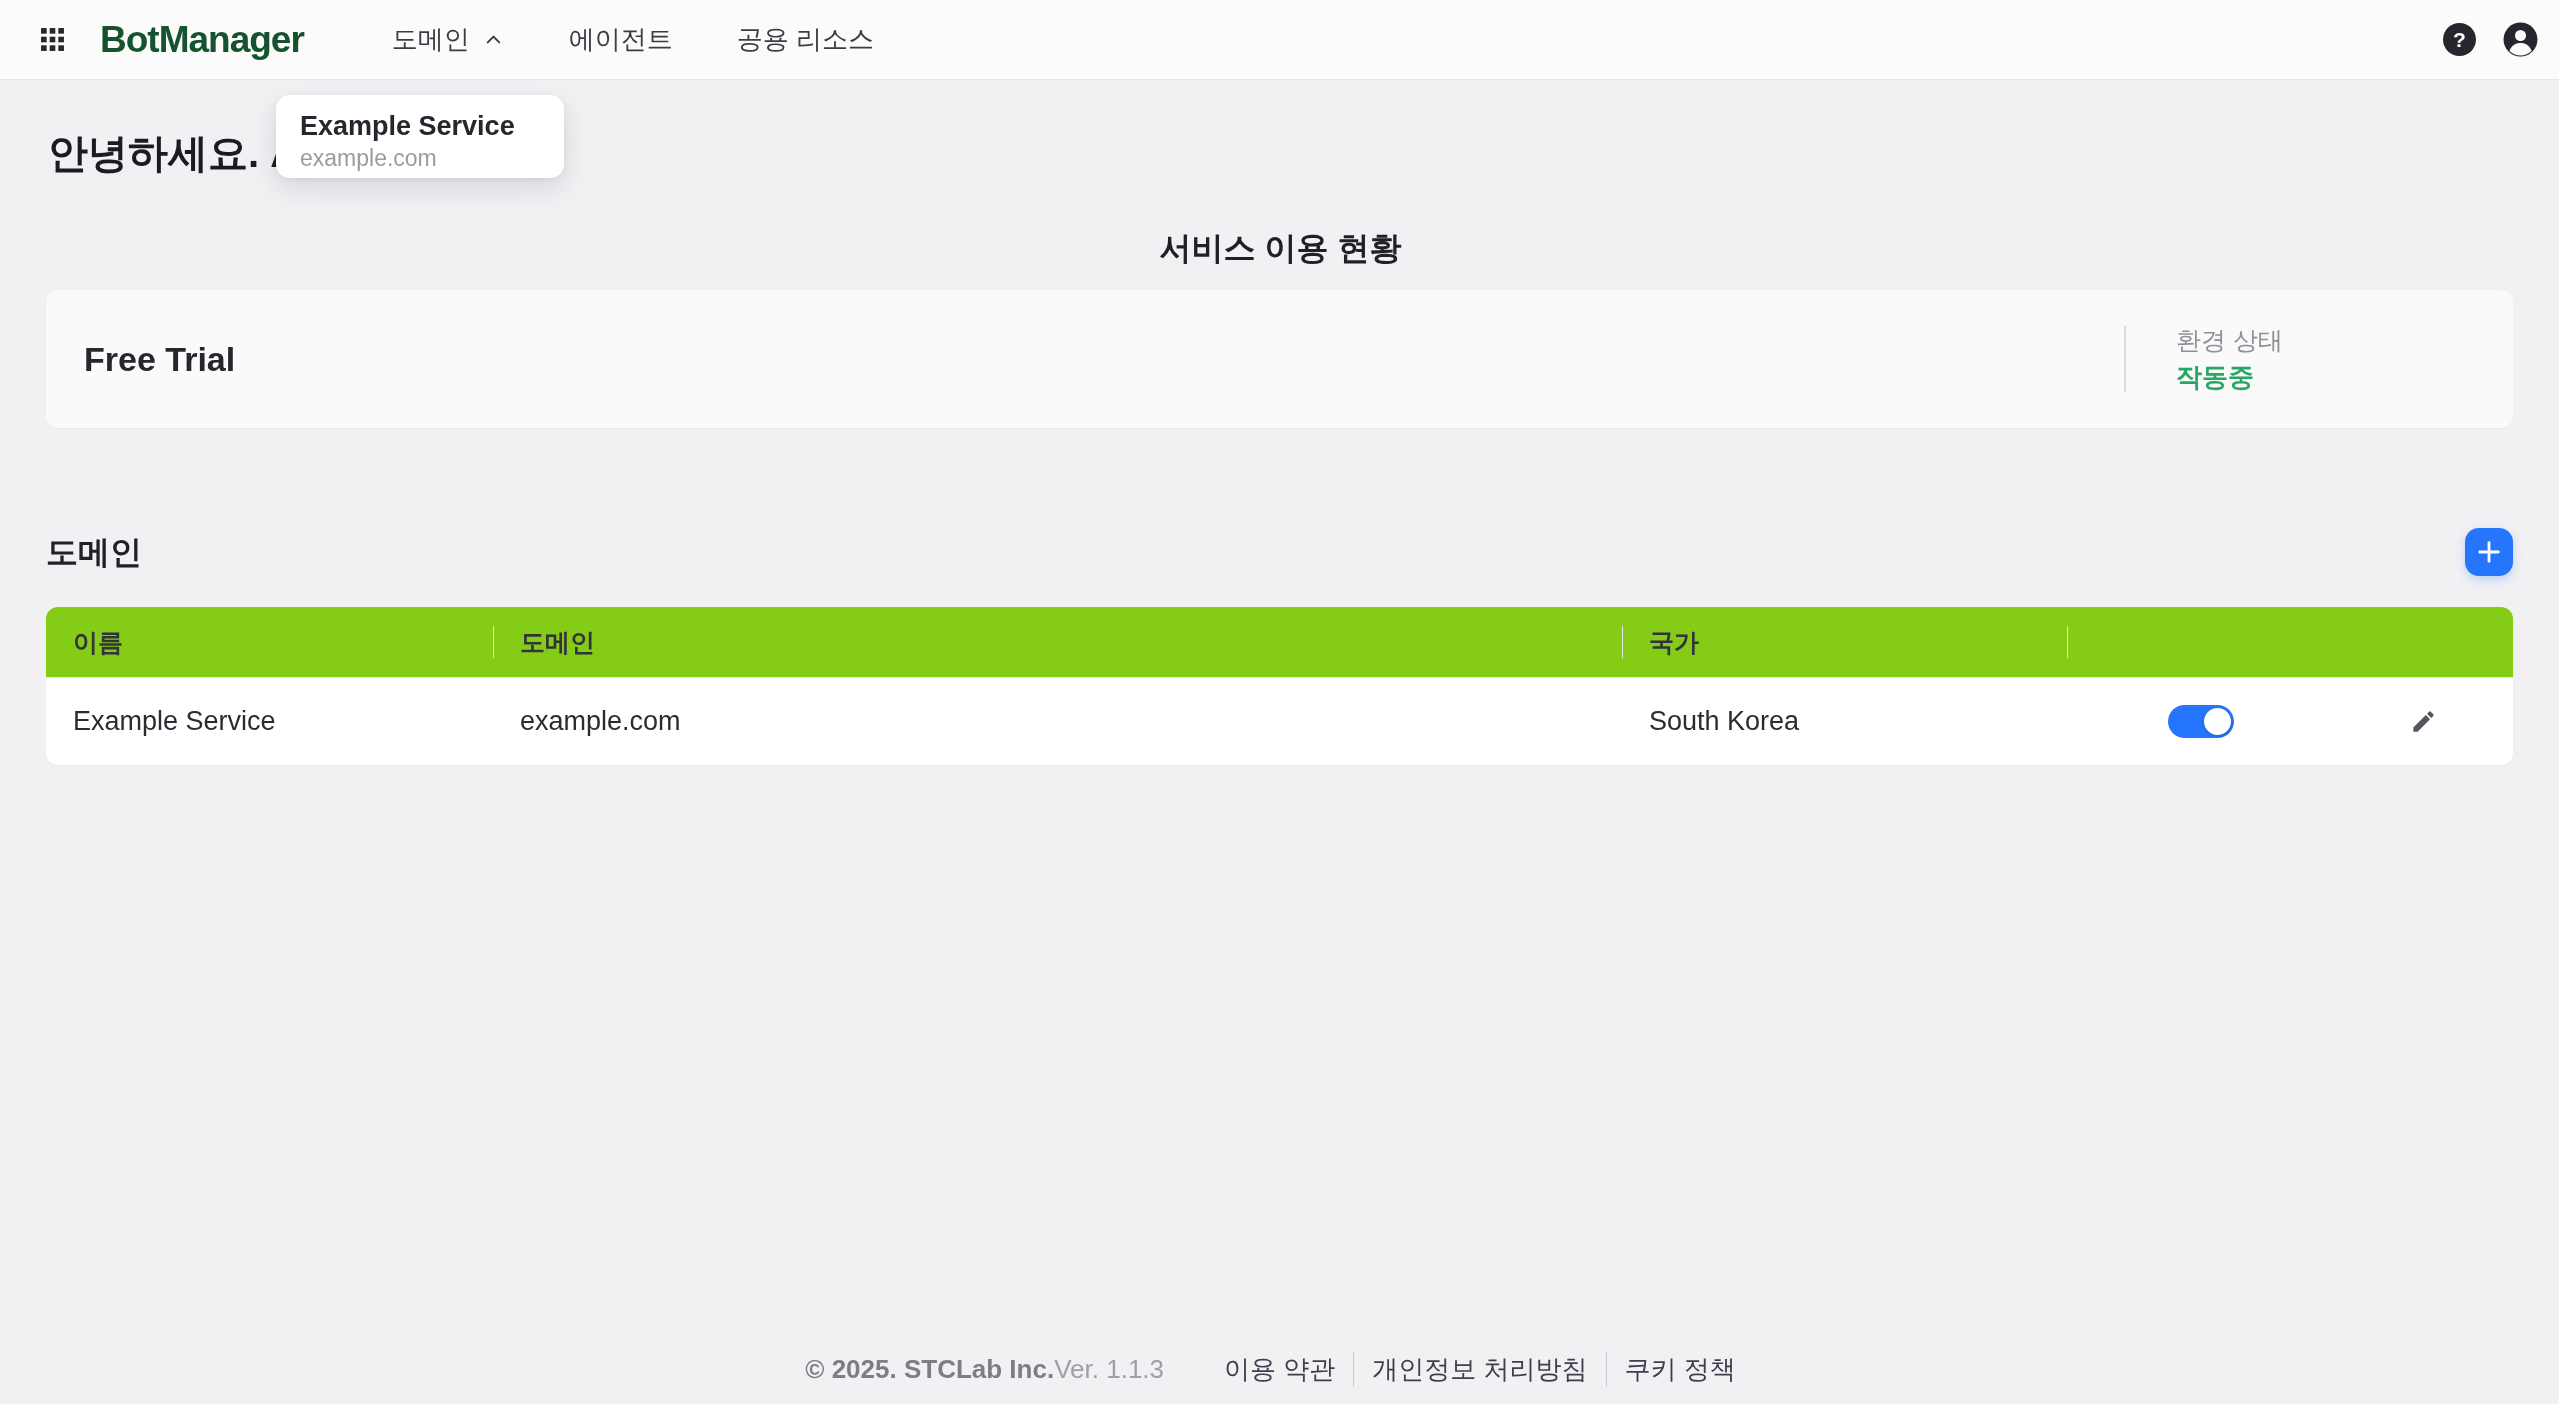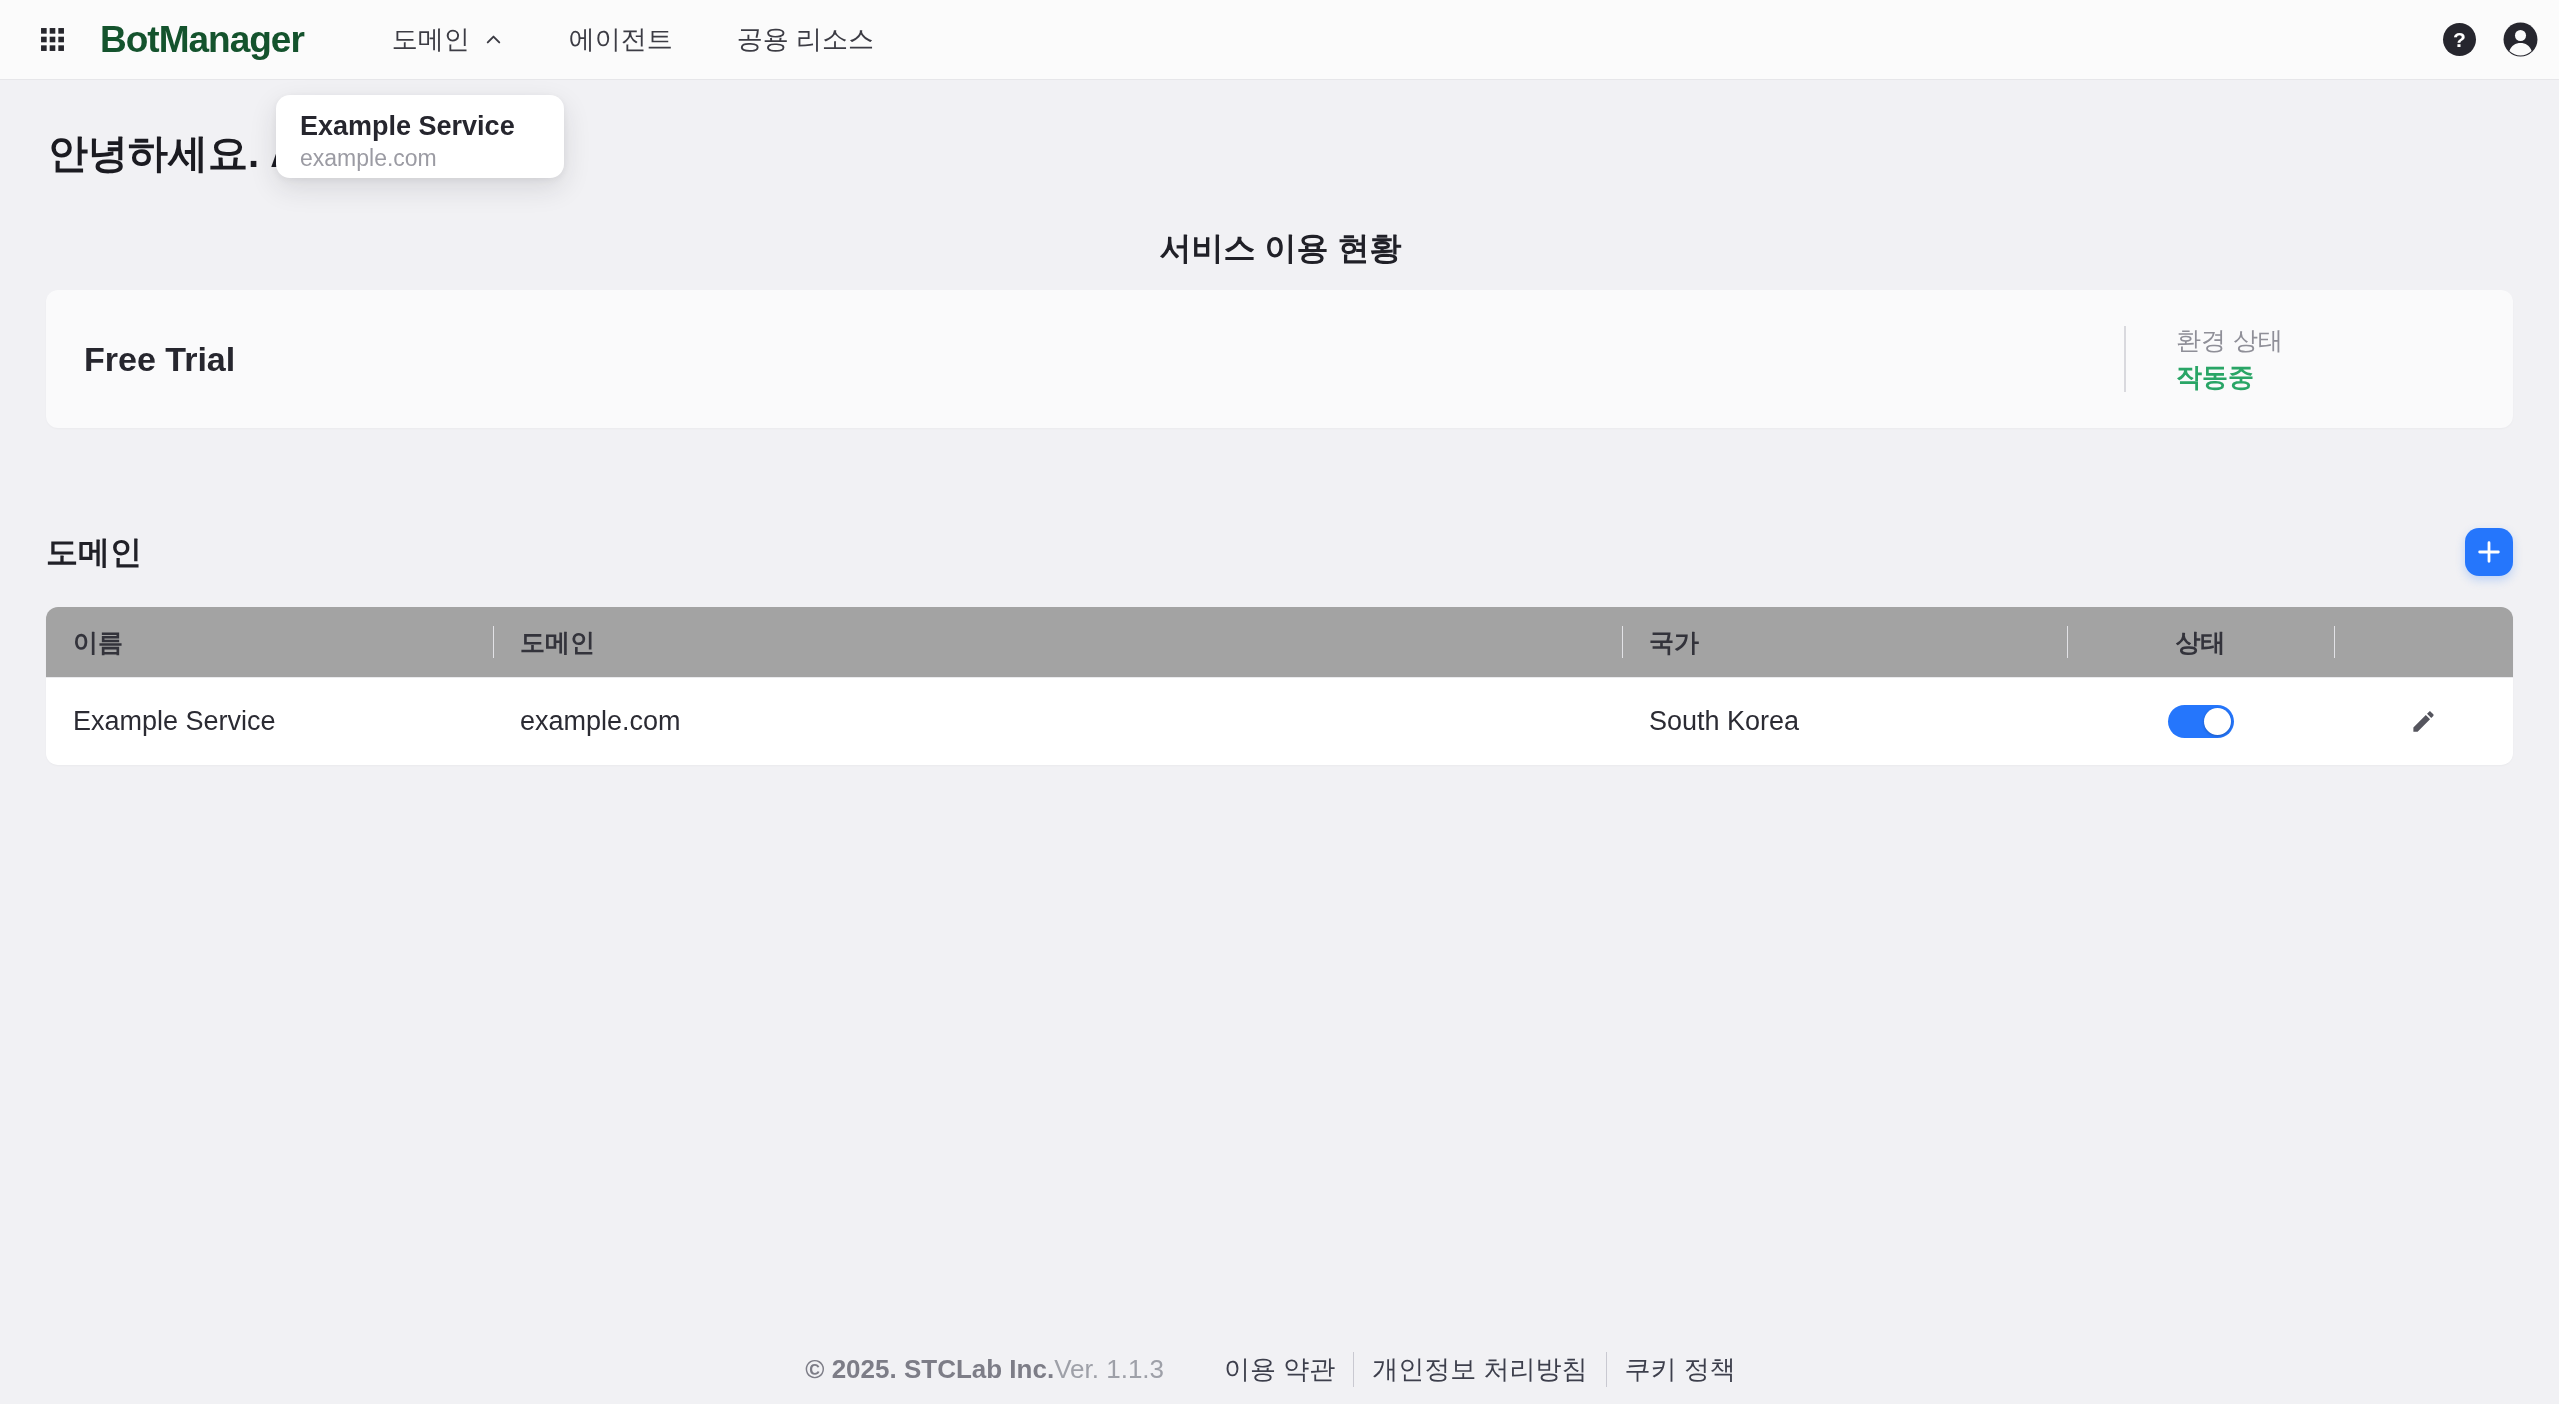--- a/index.html
+++ b/index.html
@@ -78,21 +78,21 @@
     width:48px; height:48px; border-radius:14px; background:#2576fc; border:none;
     display:flex; align-items:center; justify-content:center; cursor:pointer;
     box-shadow:0 4px 10px rgba(37,118,252,0.25);
   }
 
   
   .table{
     margin-top:31px; border-radius:12px; overflow:hidden;
     box-shadow:0 1px 2px rgba(30,30,40,0.03);
   }
-  .thead{ display:flex; height:71px; background:#a3a3a3; border-bottom:1px solid #eaeaed; }
+  .thead{ display:flex; height:71px; background:#84cc16; border-bottom:1px solid #eaeaed; }
   .th{
     position:relative; display:flex; align-items:center; padding-left:27px;
     font-size:25px; font-weight:700; color:#33333b;
   }
   .th:not(:first-child)::before{
     content:""; position:absolute; left:0; top:50%; transform:translateY(-50%);
     width:1px; height:32px; background:#e2e2e6;
   }
   .trow{ display:flex; height:87px; background:#ffffff; align-items:center; }
   .td{ display:flex; align-items:center; padding-left:27px; font-size:27px; color:#2b2b33; }
@@ -203,21 +203,20 @@
         <path d="M12 4 V20 M4 12 H20" stroke="#ffffff" stroke-width="2.4" stroke-linecap="round" fill="none"></path>
       </svg>
     </button>
   </div>
 
   <section class="table">
     <div class="thead">
       <div class="th col-name">이름</div>
       <div class="th col-domain">도메인</div>
       <div class="th col-country">국가</div>
-      <div class="th col-status">상태</div>
       <div class="th col-actions"></div>
     </div>
     <div class="trow">
       <div class="td col-name">Example Service</div>
       <div class="td col-domain">example.com</div>
       <div class="td col-country">South Korea</div>
       <div class="td col-status">
         <div class="toggle">
           <div class="toggle-knob"></div>
         </div>

